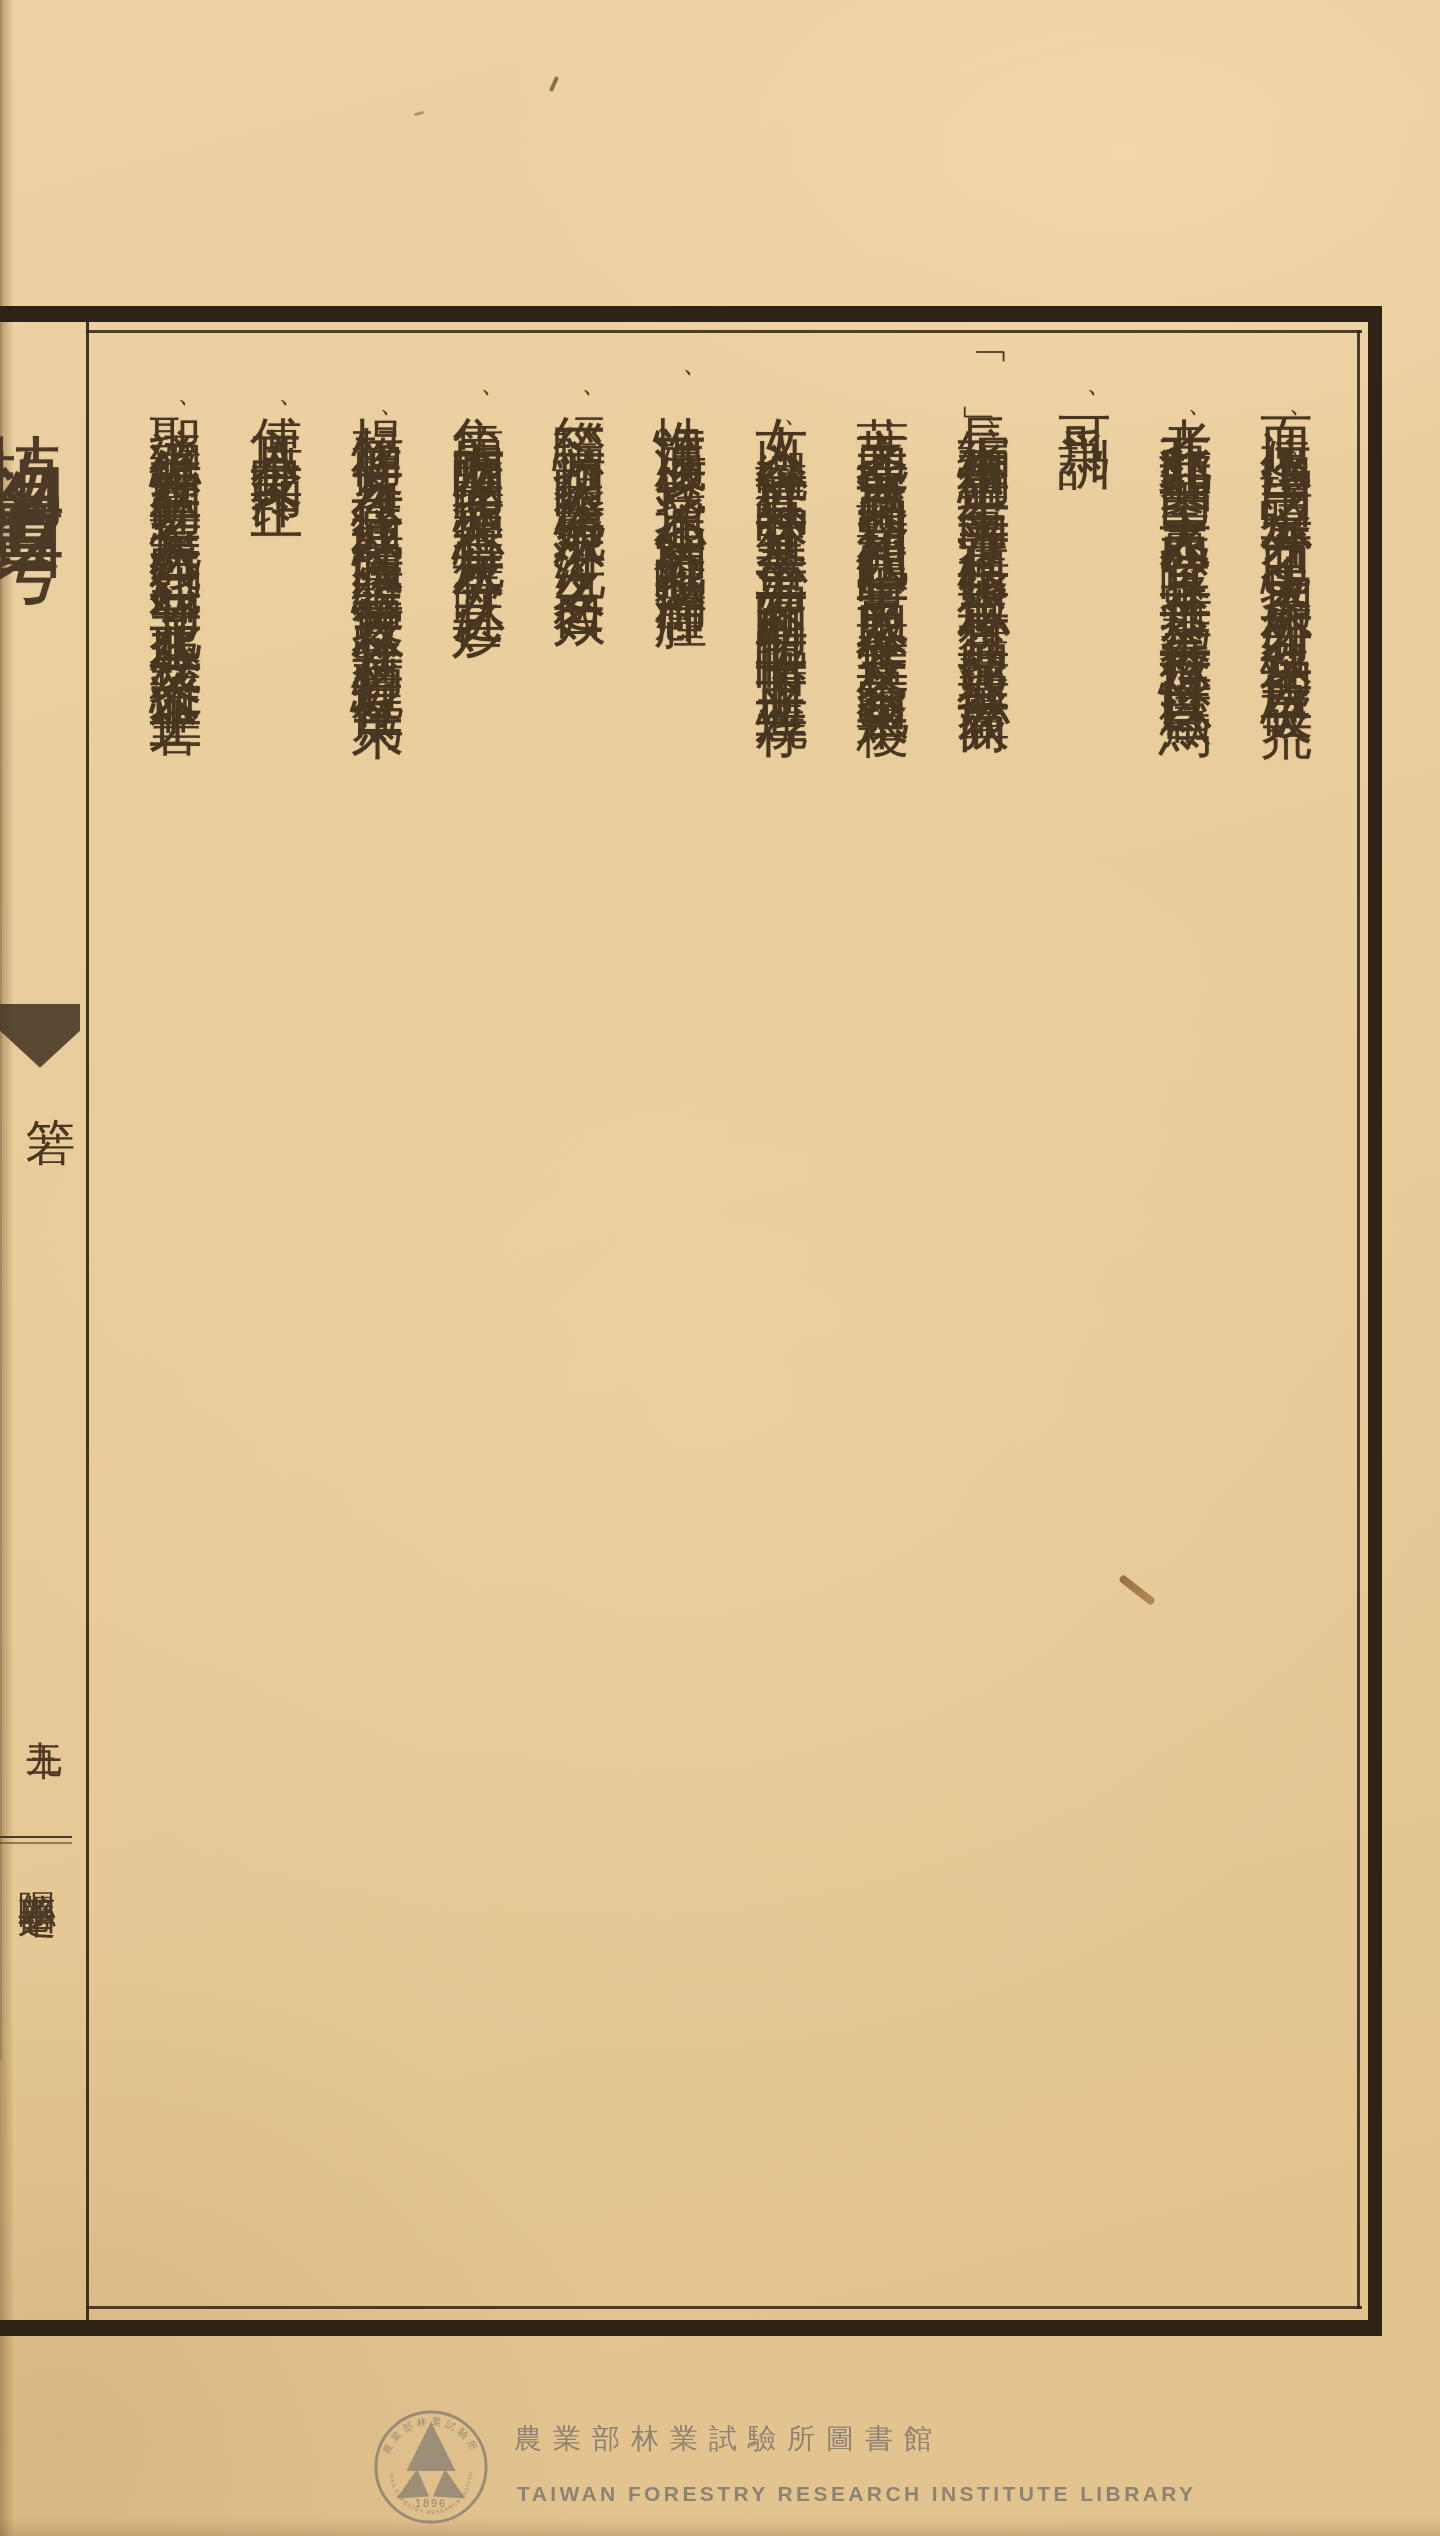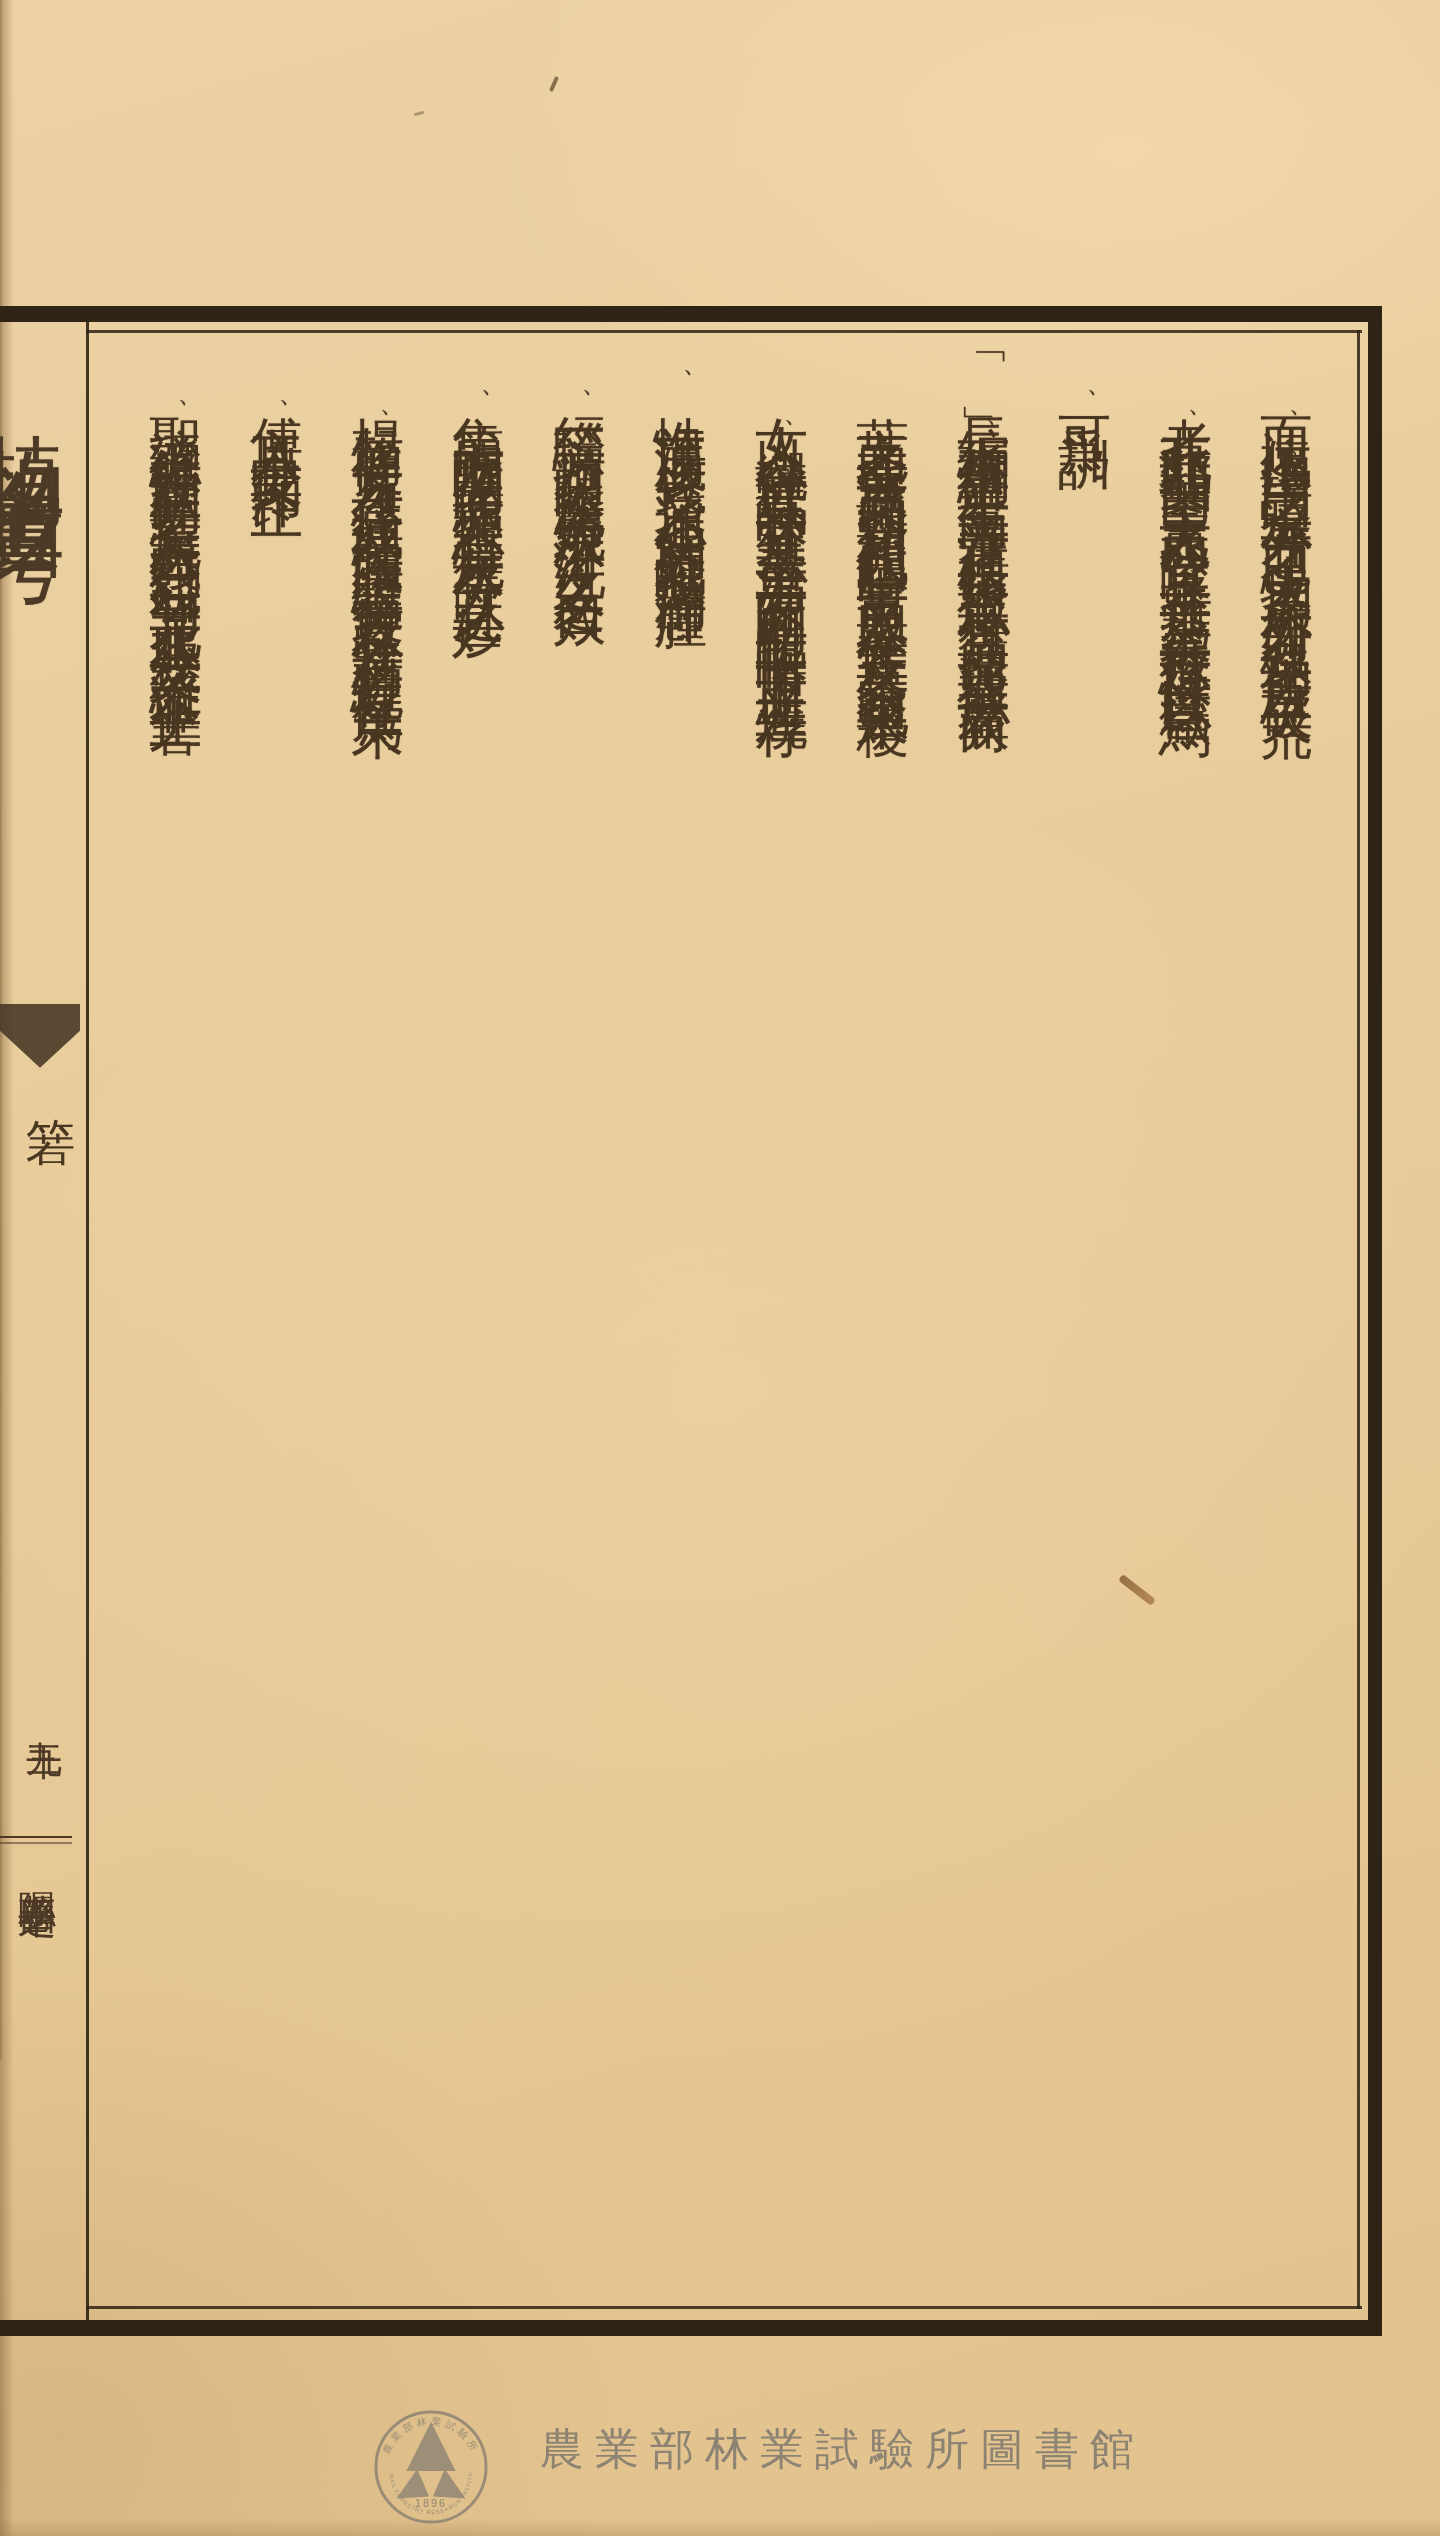--- a/index.html
+++ b/index.html
@@ -67,22 +67,22 @@
   .speck1{position:absolute;left:552px;top:76px;width:4px;height:16px;
       background:#6d5638;border-radius:3px;transform:rotate(24deg);opacity:.8;}
   .speck2{position:absolute;left:1116px;top:1586px;width:42px;height:8px;
       background:linear-gradient(90deg,#8a5f33,#a97e4a);border-radius:5px;
       transform:rotate(38deg);opacity:.85;}
   .speck3{position:absolute;left:414px;top:112px;width:10px;height:3px;
       background:rgba(109,86,56,.5);border-radius:2px;transform:rotate(-15deg);}
 
   
   .seal{position:absolute;left:372px;top:2408px;width:118px;height:118px;}
-  .stamp-zh{position:absolute;left:540px;top:2420px;
-      font-size:44px;letter-spacing:11px;color:#8d8373;
+  .stamp-zh{position:absolute;left:514px;top:2420px;
+      font-size:28px;letter-spacing:11px;color:#8d8373;
       font-family:Liberation Mono, monospace;}
   .stamp-en{position:absolute;left:517px;top:2482px;
       font-size:21px;letter-spacing:3.4px;font-weight:700;color:#8d8373;
       font-family:"Liberation Sans","DejaVu Sans",sans-serif;}
 </style>
 </head>
 <body>
 
 <div class="page">
 
@@ -137,14 +137,15 @@
     </defs>
     <text font-size="10" letter-spacing="4" fill="#8d8373" opacity="0.85" font-family="DejaVu Serif, Liberation Serif, serif">
       <textPath href="#arcTop" startOffset="50%" text-anchor="middle">農業部林業試驗所</textPath>
     </text>
     <text font-size="5.6" letter-spacing="1.1" fill="#8d8373" opacity="0.85" font-family="Liberation Sans, DejaVu Sans, sans-serif">
       <textPath href="#arcBot" startOffset="50%" text-anchor="middle">TAIWAN FORESTRY RESEARCH INSTITUTE</textPath>
     </text>
     <text x="60" y="101" font-size="11" letter-spacing="2" text-anchor="middle" fill="#8d8373" font-family="Liberation Sans, DejaVu Sans, sans-serif">1896</text>
   </svg>
   <div class="stamp-zh">農業部林業試驗所圖書館</div>
+  <div class="stamp-en">TAIWAN FORESTRY RESEARCH INSTITUTE LIBRARY</div>
 
 </div>
 
 </body></html>

